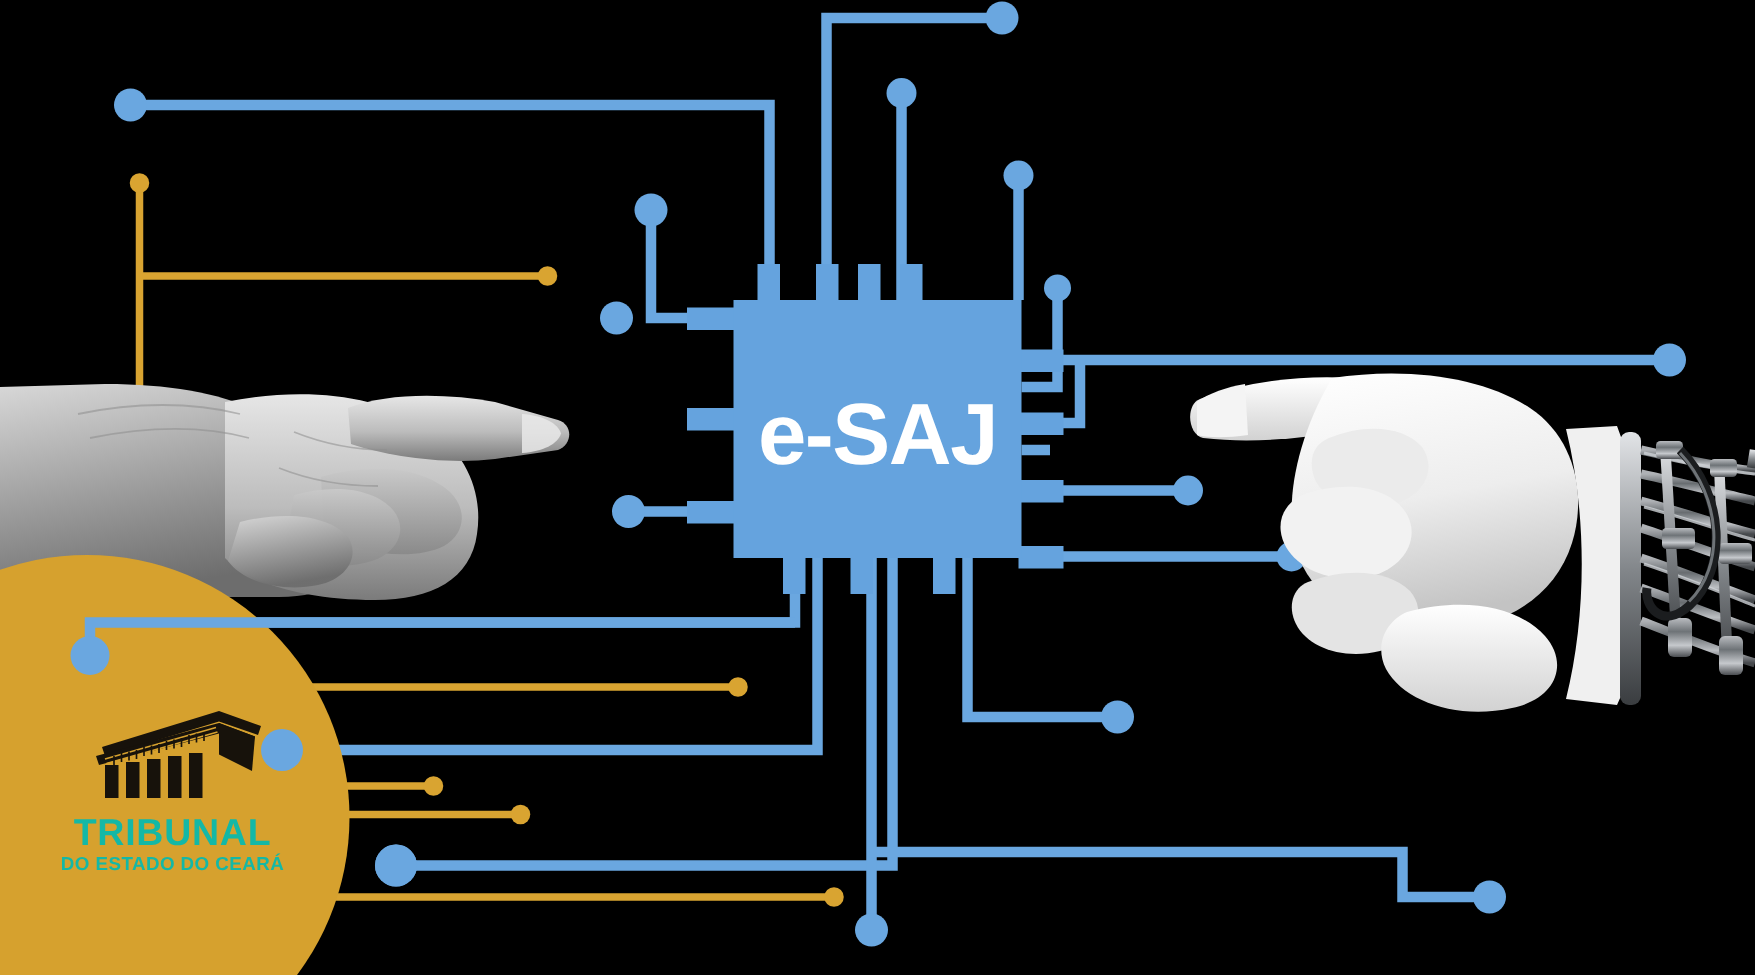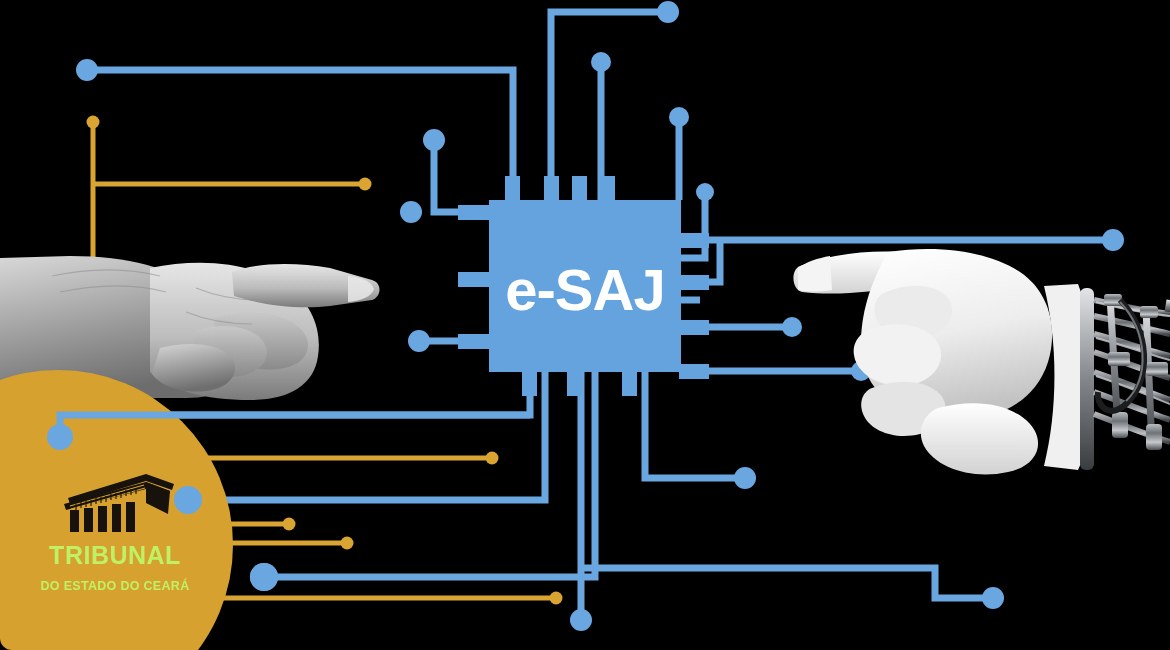--- a/index.html
+++ b/index.html
@@ -7,21 +7,20 @@
     padding: 0;
     background: #000;
   }
   #stage {
     position: relative;
     width: 1170px;
     height: 650px;
     background: #000000;
     overflow: hidden;
     font-family: "Liberation Sans", sans-serif;
-    border-radius: 12px;
   }
   #board {
     position: absolute;
     left: 0; top: 0;
     width: 1170px;
     height: 650px;
   }
   #chip-label {
     position: absolute;
     left: 489px;
@@ -35,37 +34,37 @@
     letter-spacing: -1px;
     line-height: 64px;
     user-select: none;
   }
   .logo-wrap {
     position: absolute;
     left: 0px;
     top: 470px;
     width: 230px;
     text-align: center;
-    color: #bef264;
+    color: #14b8a6;
   }
   .logo-title {
     font-family: "Liberation Sans", sans-serif;
     font-weight: bold;
     font-size: 25px;
     line-height: 27px;
     letter-spacing: 0.5px;
     margin: 0;
     padding: 0;
   }
   .logo-sub {
     font-family: "Liberation Sans", sans-serif;
     font-weight: bold;
     font-size: 12.5px;
     letter-spacing: 0.3px;
-    margin-top: 10px;
+    margin-top: 0;
   }
   .logo-emblem {
     width: 130px;
     height: 62px;
     margin: 0 auto 10px auto;
     display: block;
   }
 </style>
 </head>
 <body>

